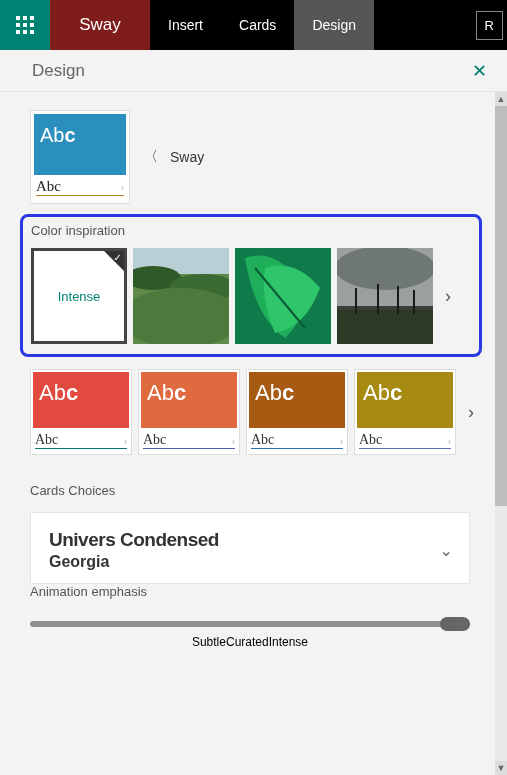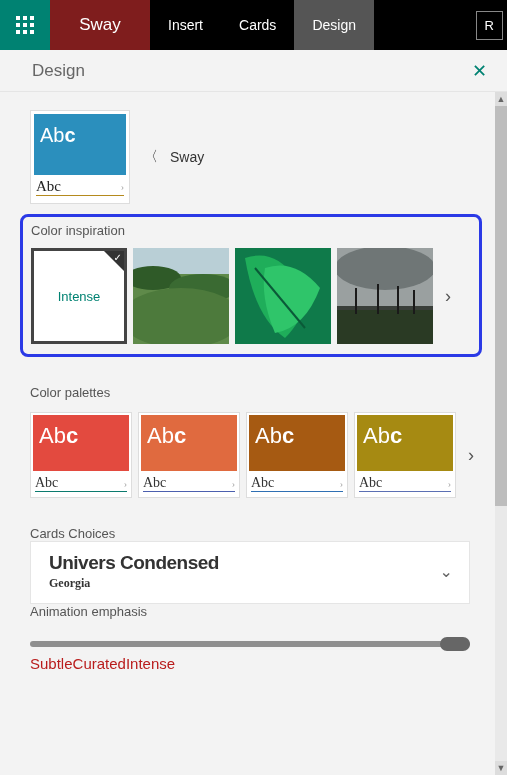--- a/index.html
+++ b/index.html
@@ -121,40 +121,40 @@
   .palette-card .top .thin { font-weight:300; }
   .palette-card .bot {
     font-family: Georgia, serif; padding: 4px 2px 0 2px; font-size: 14px;
     display:flex; align-items:center; justify-content:space-between;
   }
   .palette-card .ul {
     height:1px; margin: 0 2px 3px 2px;
   }
 
   .font-card {
-    background:#fff; border:1px solid #e5e5e5;
-    padding: 10px 16px 12px 18px;
+    margin-top:14px; background:#fff; border:1px solid #e5e5e5;
+    padding: 16px 16px 12px 18px;
     display:flex; align-items:center; justify-content:space-between;
     width: 440px;
   }
   .font-card .primary { font-size:19px; font-weight:600; letter-spacing:-0.5px; font-stretch:condensed;}
-  .font-card .secondary { font-family: Liberation Serif, serif; font-size:12px; font-weight:bold; margin-top:2px;}
+  .font-card .secondary { font-family: Liberation Sans, sans-serif; font-size:16px; font-weight:bold; margin-top:2px;}
   .font-card .chev { color:#666; font-size:16px;}
 
   .slider-wrap { width:440px;}
   .slider-track {
     position:relative; height:6px; background:#8f8f8f; border-radius:3px;
     margin-top: 22px;
   }
   .slider-thumb {
     position:absolute; right:0; top:-4px; width:30px; height:14px;
     background:#666; border-radius:7px;
   }
   .slider-labels {
-    display:flex; justify-content:flex-start; font-size:15px; color:#b91c1c;
+    display:flex; justify-content:center; font-size:12px; color:#000000;
     margin-top: 8px;
   }
   .chevsmall{font-size:10px;color:#aaa;}
 </style>
 </head>
 <body>
 
 <div class="topbar">
   <div class="waffle">
     <svg width="18" height="18" viewBox="0 0 18 18">
@@ -234,21 +234,20 @@
             <rect x="18" y="40" width="2" height="26" fill="#1a1a1a"></rect>
             <rect x="40" y="36" width="2" height="30" fill="#1a1a1a"></rect>
             <rect x="60" y="38" width="2" height="28" fill="#1a1a1a"></rect>
             <rect x="76" y="42" width="2" height="24" fill="#1a1a1a"></rect>
           </svg>
       </div>
       <div class="insp-nav">›</div>
     </div>
   </div>
 
-  <div class="section-label">Color palettes</div>
   <div class="palette-row">
     <div class="palette-card">
       <div class="top" style="background:#e34a3f"><span class="thin">Ab</span>c</div>
       <div class="bot">
           <span>Abc</span>
           <span class="chevsmall">›</span>
         </div>
       <div class="ul" style="background:#0b7a6e"></div>
     </div>
     <div class="palette-card">

